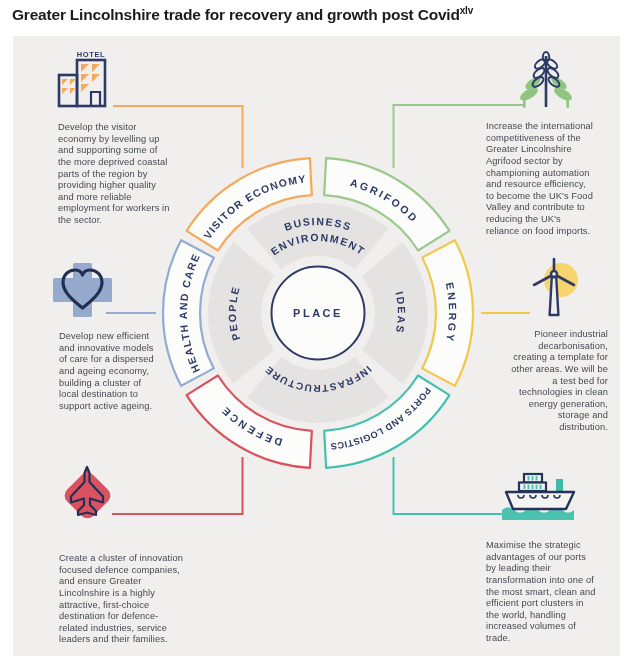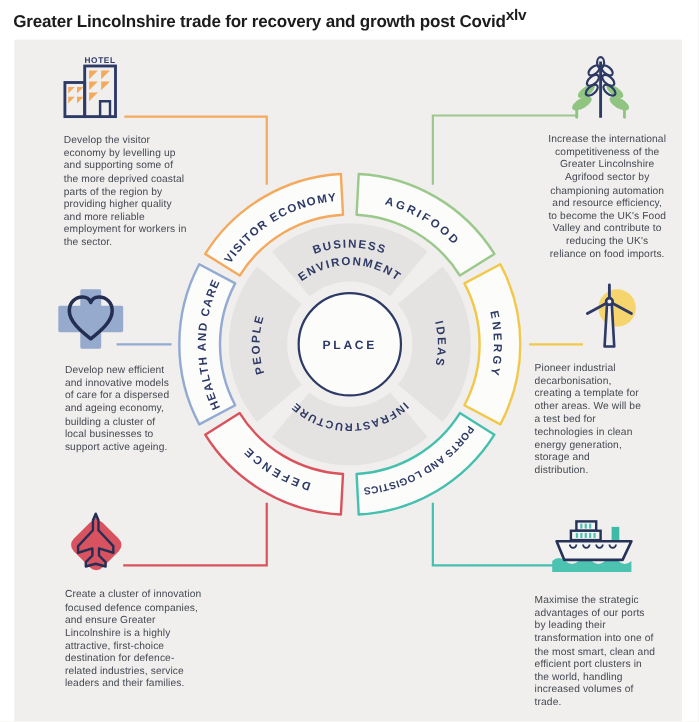--- a/index.html
+++ b/index.html
@@ -4,36 +4,36 @@
 <style>
   html,body{margin:0;padding:0;}
   body{
     width:635px;height:656px;position:relative;background:#ffffff;
     font-family:"Liberation Sans", sans-serif;overflow:hidden;
   }
   .title{
     position:absolute;left:12px;top:5px;font-size:15.5px;font-weight:bold;
     color:#1c1c1c;letter-spacing:-0.2px;
   }
-  .title sup{font-size:14px;vertical-align:super;text-align:right;}
+  .title sup{font-size:10px;vertical-align:super;text-align:right;}
   .panel{
     position:absolute;left:13px;top:36px;width:607px;height:620px;
     background:#f0efed;
   }
   #diagram-svg{position:absolute;left:0;top:0;width:635px;height:656px;}
   .callout-text{
     position:absolute;font-size:9.3px;line-height:11.6px;color:#454953;
     letter-spacing:0.1px;
   }
   .icon-box{position:absolute;text-align:center;}
   .t-visitor{left:58px;top:113px;width:112px;}
-  .t-agrifood{left:498px;top:112px;width:108px;text-align:center;}
+  .t-agrifood{left:486px;top:112px;width:108px;}
   .t-health{left:59px;top:322px;width:104px;}
-  .t-energy{left:486px;top:320px;width:100px;}
-  .t-defence{left:59px;top:526px;width:126px;}
+  .t-energy{left:508px;top:320px;width:100px;text-align:right;}
+  .t-defence{left:59px;top:544px;width:126px;}
   .t-ports{left:486px;top:531px;width:112px;}
 </style>
 </head>
 <body>
 
 <div class="title">
   <span>Greater Lincolnshire trade for recovery and growth post Covid</span><sup>xlv</sup>
 </div>
 
 <div class="panel"></div>
@@ -128,21 +128,21 @@
 
 <div class="icon-box" style="left:50px;top:262px;width:64px;height:58px;">
   <svg width="64" height="58" viewBox="0 0 64 58">
     <g fill="#95aacd">
       <rect x="23" y="1" width="19" height="54" rx="1.5"></rect>
       <rect x="3" y="16" width="59" height="24" rx="1.5"></rect>
     </g>
     <path d="M32.5,46 C23,38.5 13,30 13,20.5 C13,13 18.5,8 25,8 C28.5,8 31.5,10 32.5,13 C33.5,10 36.5,8 40,8 C46.5,8 52,13 52,20.5 C52,30 42,38.5 32.5,46 Z" fill="none" stroke="#232e52" stroke-width="3.2" stroke-linejoin="round"></path>
   </svg>
 </div>
-<p class="callout-text t-health">Develop new efficient and innovative models of care for a dispersed and ageing economy, building a cluster of local businesses to support active ageing.</p>
+<p class="callout-text t-health">Develop new efficient and innovative models of care for a dispersed and ageing economy, building a cluster of local destination to support active ageing.</p>
 
 <div class="icon-box" style="left:524px;top:256px;width:60px;height:64px;">
   <svg width="60" height="64" viewBox="0 0 60 64">
     <circle cx="37" cy="24" r="17" fill="#f7d56e"></circle>
     <g stroke="#2e3a66" stroke-width="2.6" stroke-linecap="round">
       <line x1="30" y1="16" x2="30" y2="3"></line>
       <line x1="28.5" y1="19" x2="10" y2="29"></line>
       <line x1="31.5" y1="19" x2="50" y2="29"></line>
     </g>
     <polygon points="27.8,21 32.2,21 34.4,59 25.6,59" fill="#f0efed" stroke="#2e3a66" stroke-width="2.4" stroke-linejoin="round"></polygon>

